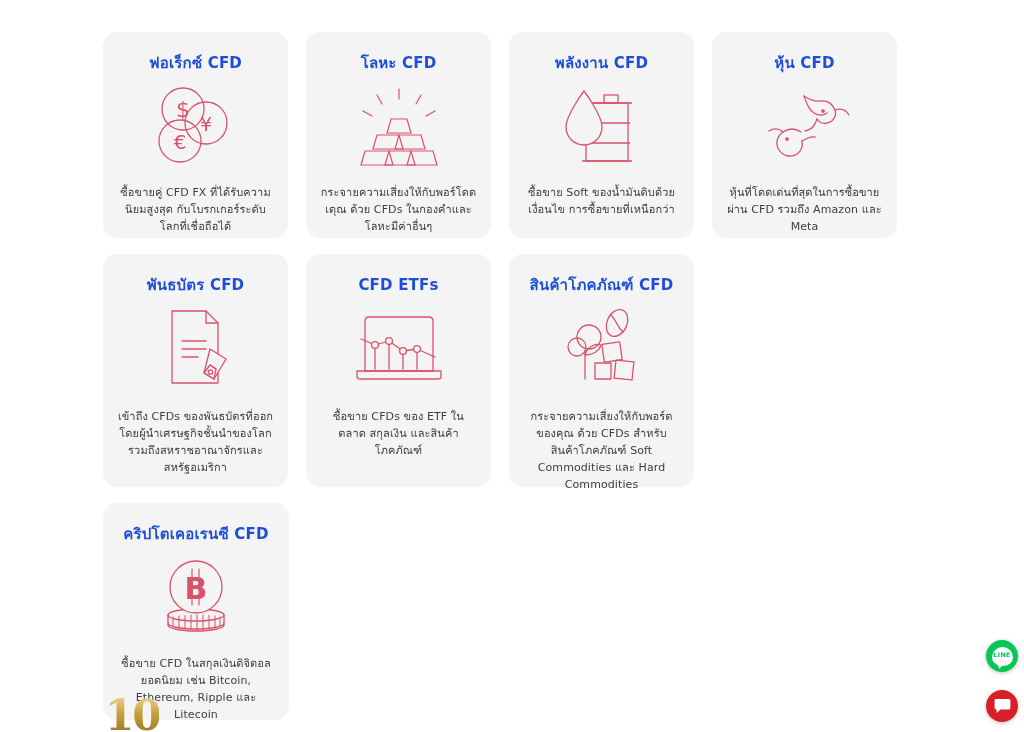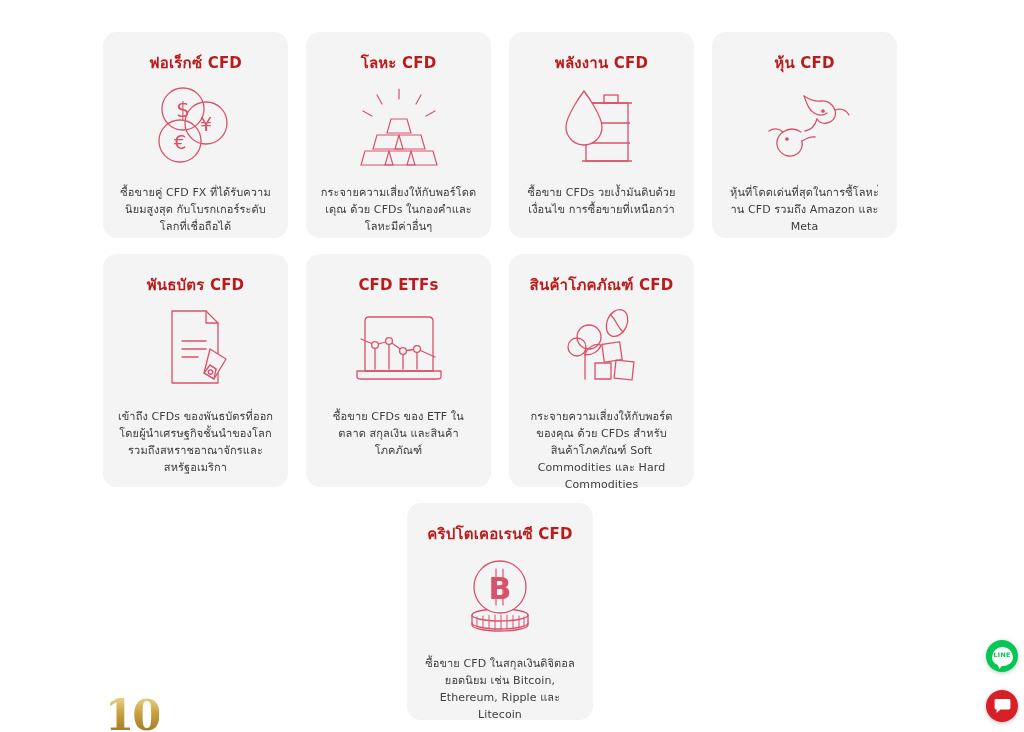--- a/index.html
+++ b/index.html
@@ -21,41 +21,41 @@
     left: 103px; top: 32px;
     width: 794px;
   }
   .row {
     display: flex;
     gap: 18px;
     margin-bottom: 16px;
   }
   .row-last {
     display: flex;
-    justify-content: center;
+    justify-content: flex-start;
     width: 794px;
   }
 
   .card {
     background: #f5f4f4;
     border-radius: 14px;
     width: 185px;
     display: flex;
     flex-direction: column;
     align-items: center;
     padding: 22px 14px 18px 14px;
   }
   .card-r1 { height: 206px; }
   .card-r2 { height: 233px; }
   .card-crypto { width: 186px; height: 217px; }
 
   .card-title {
     font-size: 15px;
     font-weight: bold;
-    color: #b91c1c;
+    color: #1d4ed8;
     text-align: center;
     letter-spacing: .2px;
     line-height: 1.2;
     min-height: 18px;
   }
 
   .card-icon {
     flex: 0 0 auto;
     display: flex;
     align-items: center;
@@ -186,41 +186,41 @@
             <rect x="28" y="18" width="42" height="58"></rect>
             <rect x="46" y="10" width="14" height="8"></rect>
             <line x1="24" y1="18" x2="74" y2="18"></line>
             <line x1="26" y1="38" x2="72" y2="38"></line>
             <line x1="26" y1="58" x2="72" y2="58"></line>
             <line x1="24" y1="76" x2="74" y2="76"></line>
 
             <path d="M26 6 C26 6 8 30 8 42 A18 18 0 0 0 44 42 C44 30 26 6 26 6 Z" fill="#f5f4f4"></path>
           </svg>
         </div>
-        <div class="card-desc">ซื้อขาย CFDs วยเง้ำมันดิบด้วยเงื่อนไข การซื้อขายที่เหนือกว่า</div>
+        <div class="card-desc">ซื้อขาย Soft ของน้ำมันดิบด้วยเงื่อนไข การซื้อขายที่เหนือกว่า</div>
       </div>
 
       <div class="card card-r1">
         <div class="card-title">หุ้น CFD</div>
         <div class="card-icon">
           <svg width="96" height="82" viewBox="0 0 96 82" fill="none" stroke="#d9526b" stroke-width="1.3" stroke-linecap="round" stroke-linejoin="round">
 
             <path d="M47 10 C53 14 58 16 64 15 C70 14 76 18 78 24 C80 30 76 36 70 37 C66 38 62 36 60 33"></path>
             <path d="M47 10 C50 18 52 24 57 27 C62 30 66 30 70 27"></path>
             <path d="M78 24 C84 22 89 24 92 29"></path>
             <path d="M60 33 C58 40 54 44 48 45"></path>
             <circle cx="66" cy="25" r="1.2" fill="#d9526b"></circle>
 
             <path d="M44 46 C38 42 32 42 26 46 C20 50 18 58 22 64 C26 70 34 72 40 68 C44 65 46 60 45 55"></path>
             <path d="M26 46 C22 42 16 42 12 45"></path>
             <path d="M45 55 C50 52 54 50 58 51"></path>
             <circle cx="30" cy="53" r="1.2" fill="#d9526b"></circle>
           </svg>
         </div>
-        <div class="card-desc">หุ้นที่โดดเด่นที่สุดในการซื้โลหะ่าน CFD รวมถึง Amazon และ Meta</div>
+        <div class="card-desc">หุ้นที่โดดเด่นที่สุดในการซื้อขายผ่าน CFD รวมถึง Amazon และ Meta</div>
       </div>
     </div>
 
     <div class="row">
 
 
       <div class="card card-r2">
         <div class="card-title">พันธบัตร CFD</div>
         <div class="card-icon">
           <svg width="88" height="86" viewBox="0 0 88 86" fill="none" stroke="#d9526b" stroke-width="1.3" stroke-linecap="round" stroke-linejoin="round">

